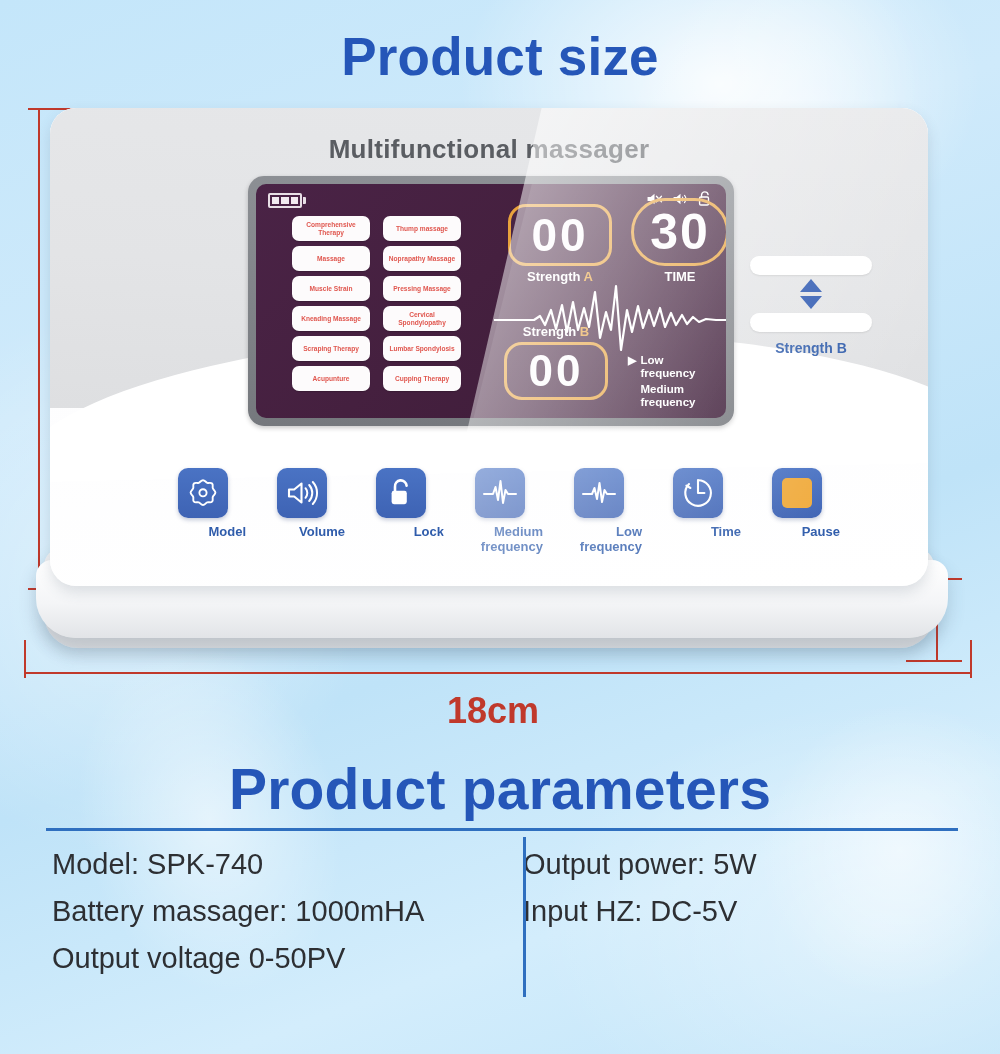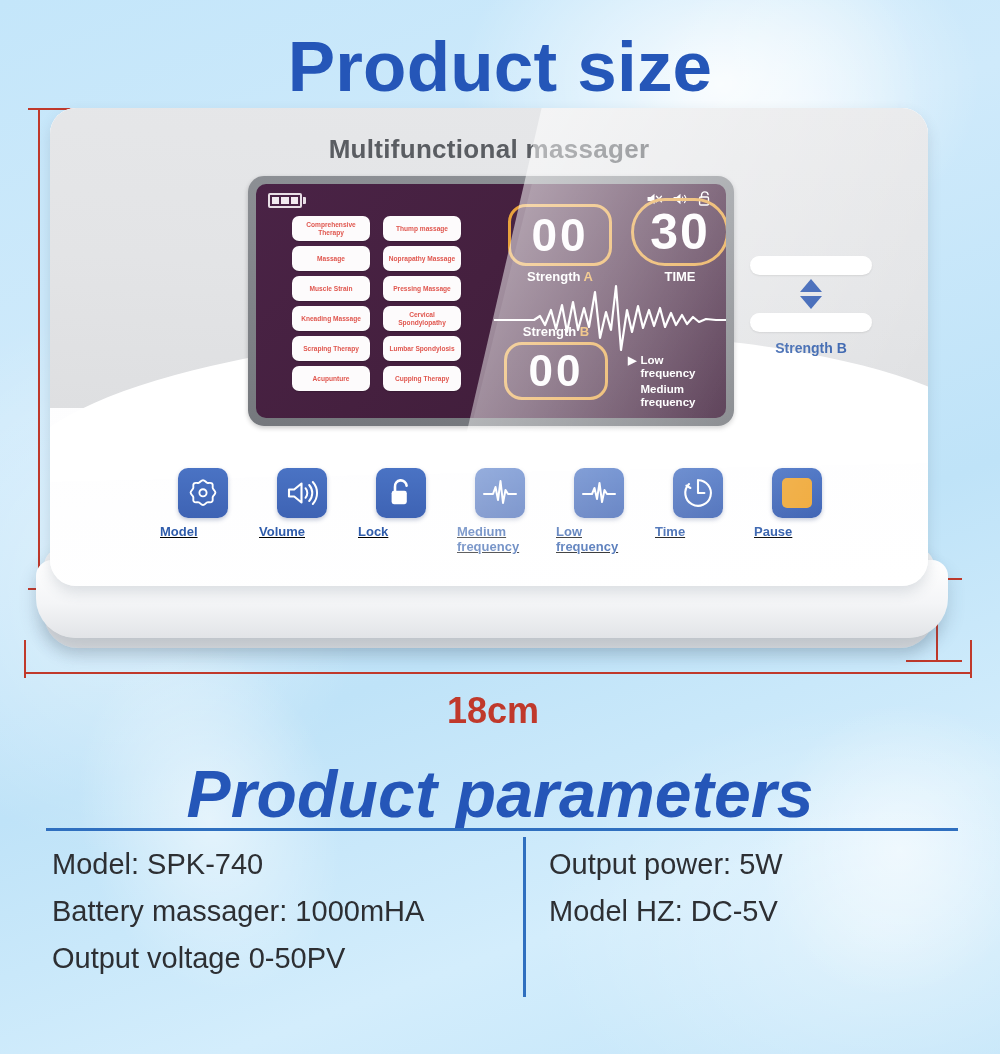--- a/index.html
+++ b/index.html
@@ -20,22 +20,22 @@
     position:absolute; border-radius:50%;
     background: radial-gradient(ellipse at center, rgba(255,255,255,.55), rgba(255,255,255,0) 70%);
     pointer-events:none;
   }
 
   
   .title {
     position: absolute; left: 0; width: 1000px; text-align: center;
     color: #2556b8; font-weight: bold; letter-spacing: .2px;
   }
-  #title-size { top: 26px; font-size: 71px; }
-  #title-params { top: 756px; font-size: 66px; font-style: italic; }
+  #title-size { top: 26px; font-size: 53px; }
+  #title-params { top: 756px; font-size: 57px; }
 
   
   #device { position: absolute; left: 36px; top: 108px; width: 912px; height: 540px; }
 
   .dev-base {
     position:absolute; left: 8px; top: 440px; width: 890px; height: 100px;
     border-radius: 18px 18px 34px 34px;
     background: linear-gradient(180deg,#f3f4f6 0%,#e9eaec 40%,#dcdee1 100%);
     box-shadow: 0 8px 16px rgba(60,80,100,.18);
   }
@@ -154,21 +154,21 @@
     width: 122px; height: 19px; border-radius: 10px; background: #ffffff;
     box-shadow: 0 1px 2px rgba(0,0,0,.10), inset 0 1px 0 rgba(255,255,255,.9);
   }
   .tri-up, .tri-dn { width:0; height:0; margin: 4px auto; }
   .tri-up { border-left: 11px solid transparent; border-right: 11px solid transparent; border-bottom: 13px solid #2a56b0; }
   .tri-dn { border-left: 11px solid transparent; border-right: 11px solid transparent; border-top: 13px solid #2a56b0; }
   .side-label { margin-top: 8px; font-size: 14px; color:#2f5cab; font-weight: bold; }
 
   
   #controls { position:absolute; left: 110px; top: 360px; width: 680px; display:flex; justify-content: space-between; }
-  .ctrl-item { width: 86px; text-align:left;text-decoration:underline; }
+  .ctrl-item { width: 86px; text-align:right; }
   .ctrl-sq {
     width: 50px; height: 50px; margin: 0 auto; border-radius: 10px;
     background: linear-gradient(180deg,#4a73c4 0%, #3e63b4 100%);
     display:flex; align-items:center; justify-content:center;
     box-shadow: 0 2px 4px rgba(40,60,120,.28);
   }
   .ctrl-label { margin-top: 7px; font-size: 13px; color:#2f5cab; font-weight: bold; line-height: 1.12; }
   .pause-inner { width: 30px; height: 30px; border-radius: 5px; background:#f0ab3d; }
   .dim-line-v { position:absolute; width: 2px; background:#c0392b; }
   .dim-line-h { position:absolute; height: 2px; background:#c0392b; }
@@ -176,21 +176,21 @@
   .dim-tick-v { position:absolute; width: 2px; background:#c0392b; }
   .dim-label { position:absolute; font-size: 36px; font-weight: bold; color:#c0392b; }
 
   
   #params { position:absolute; left: 46px; top: 828px; width: 912px; }
   #params .rule { width: 100%; height: 3px; background:#2f6fbf; }
   #params .cols { display:flex; margin-top: 10px; position:relative; }
   #params .divider { position:absolute; left: 477px; top: -4px; width: 3px; height: 160px; background:#2f6fbf; }
   #params .col { font-size: 29px; color:#2d2f33; line-height: 1.62; }
   #params .col-left { width: 477px; padding-left: 6px; }
-  #params .col-right { width: 435px; padding-left: 26px; }
+  #params .col-right { width: 435px; }
 </style>
 </head>
 <body>
 
 <div class="soft-streak" style="left:620px;top:-60px;width:300px;height:420px;transform:rotate(18deg);"></div>
 <div class="soft-streak" style="left:80px;top:640px;width:260px;height:360px;transform:rotate(-14deg);"></div>
 <div class="soft-streak" style="left:760px;top:700px;width:280px;height:300px;transform:rotate(22deg);"></div>
 
 <div class="title" id="title-size">Product size</div>
 
@@ -416,16 +416,16 @@
   <div class="rule"></div>
   <div class="cols">
     <div class="divider"></div>
     <div class="col col-left">
       <div>Model: SPK-740</div>
       <div>Battery massager: 1000mHA</div>
       <div>Output voltage 0-50PV</div>
     </div>
     <div class="col col-right">
       <div>Output power: 5W</div>
-      <div>Model HZ: DC-5V</div>
+      <div>Input HZ: DC-5V</div>
     </div>
   </div>
 </div>
 
 </body></html>

